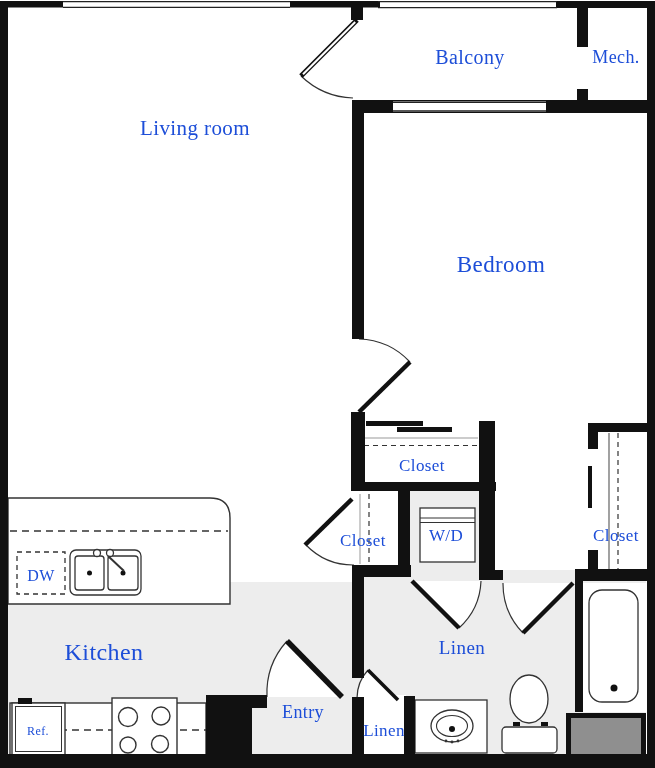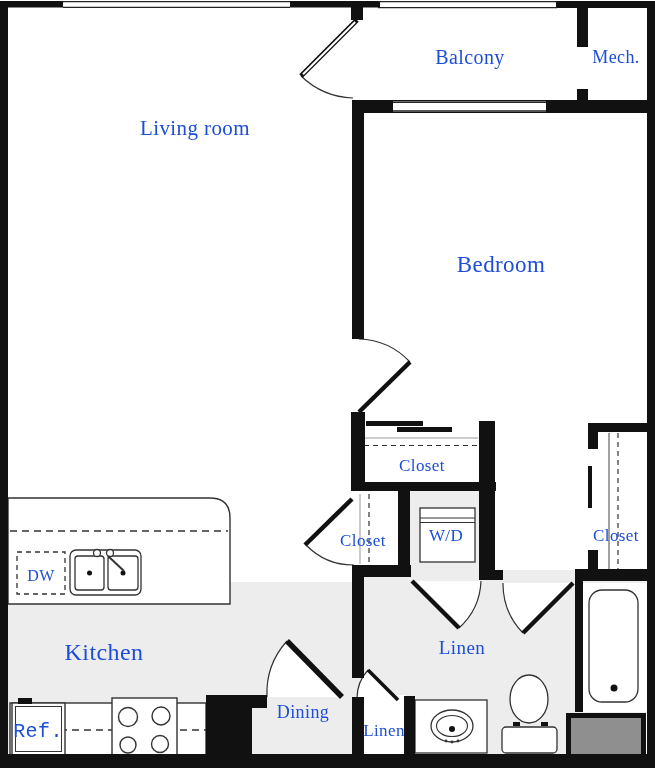--- a/index.html
+++ b/index.html
@@ -14,21 +14,21 @@
   .l-bedroom{left:501px;top:265px;font-size:23px;}
   .l-dining {left:175px;top:388px;font-size:21px;}
   .l-kitchen{left:104px;top:652px;font-size:24px;}
   .l-bath   {left:462px;top:648px;font-size:19px;}
   .l-entry  {left:303px;top:712px;font-size:18px;}
   .l-clotop {left:422px;top:466px;font-size:17px;}
   .l-clohall{left:363px;top:541px;font-size:17px;}
   .l-clobed {left:616px;top:536px;font-size:17px;}
   .l-wd     {left:446px;top:536px;font-size:17px;}
   .l-dw     {left:41px; top:576px;font-size:16px;}
-  .l-ref    {left:38px; top:731px;font-size:20px;font-family:Liberation Mono, monospace;}
+  .l-ref    {left:38px; top:731px;font-size:12px;}
   .l-linen  {left:384px;top:731px;font-size:17px;text-align:center;}
 </style>
 </head>
 <body>
 
 <div class="canvas">
 
 <svg class="plan" width="655" height="768" viewBox="0 0 655 768">
 
   <g fill="#ededed">
@@ -184,21 +184,21 @@
     <path d="M398,700 L368,670" stroke-width="3.5"></path>
   </g>
 </svg>
 
 <div class="lbl l-living">Living room</div>
 <div class="lbl l-balcony">Balcony</div>
 <div class="lbl l-mech">Mech.</div>
 <div class="lbl l-bedroom">Bedroom</div>
 <div class="lbl l-kitchen">Kitchen</div>
 <div class="lbl l-bath">Linen</div>
-<div class="lbl l-entry">Dining</div>
+<div class="lbl l-entry">Entry</div>
 <div class="lbl l-clotop">Closet</div>
 <div class="lbl l-clohall">Closet</div>
 <div class="lbl l-clobed">Closet</div>
 <div class="lbl l-linen">Linen</div>
 <div class="lbl l-wd">W/D</div>
 <div class="lbl l-dw">DW</div>
 <div class="lbl l-ref">Ref.</div>
 
 </div>
 

